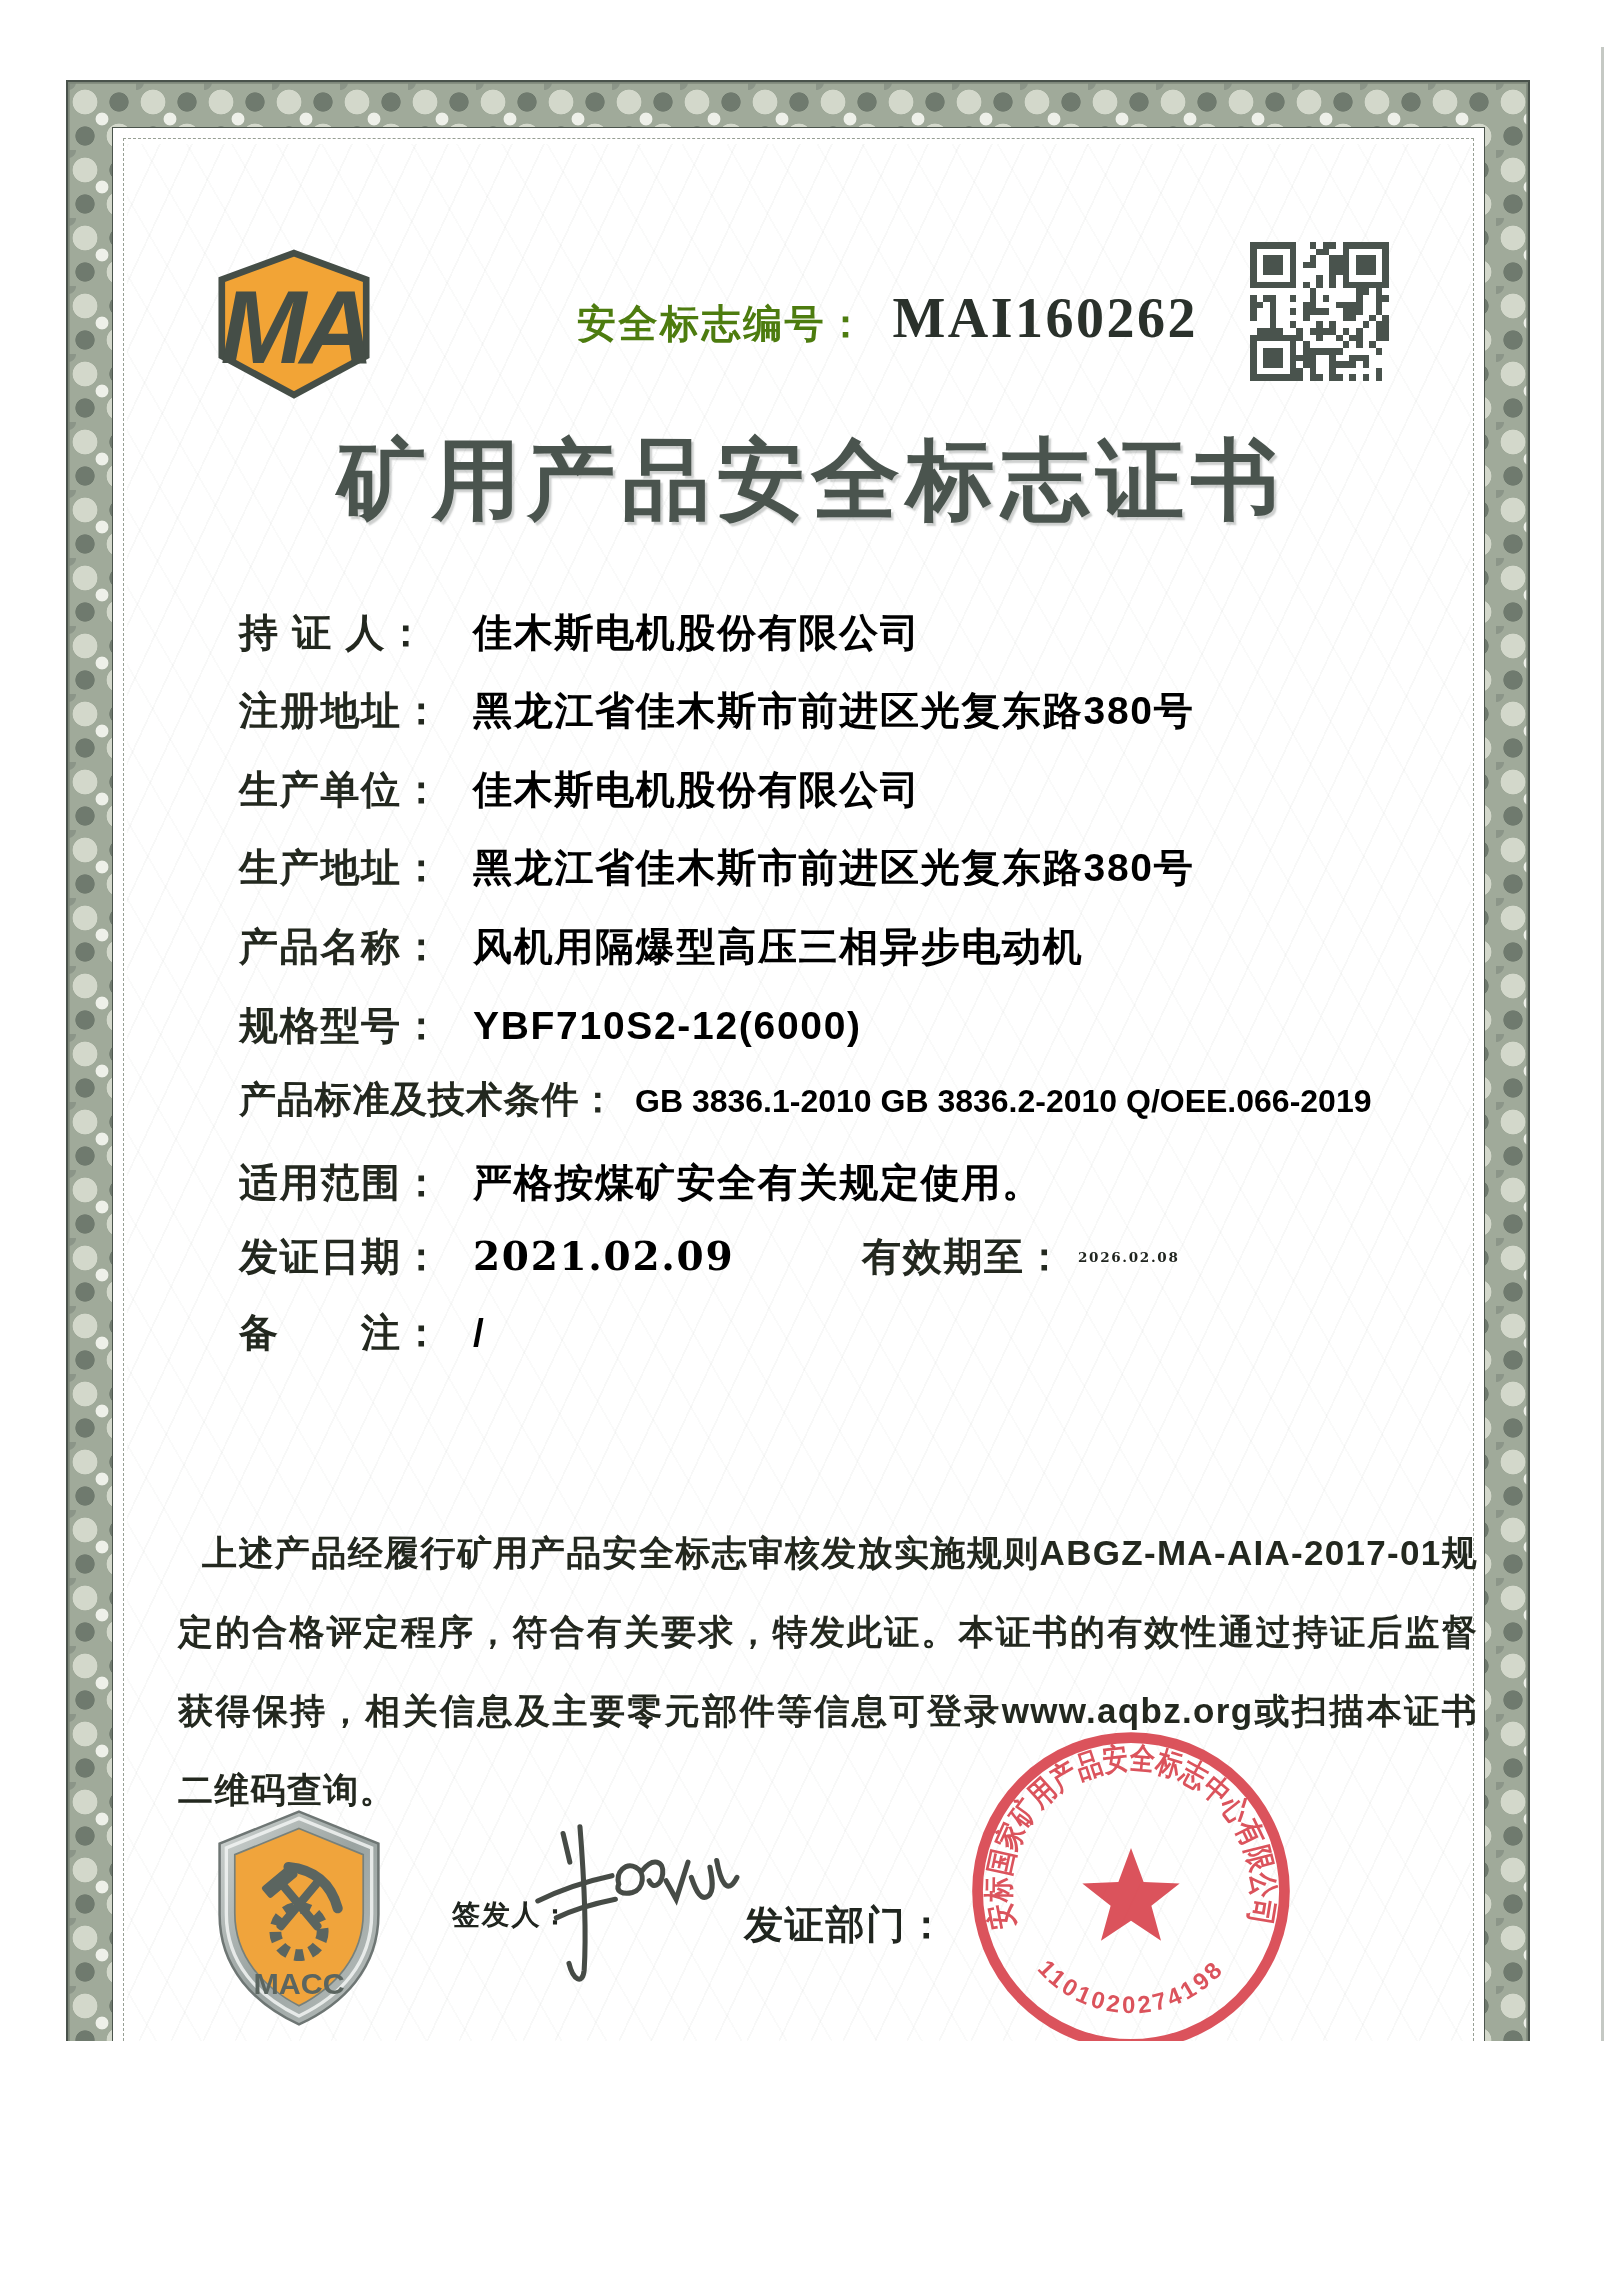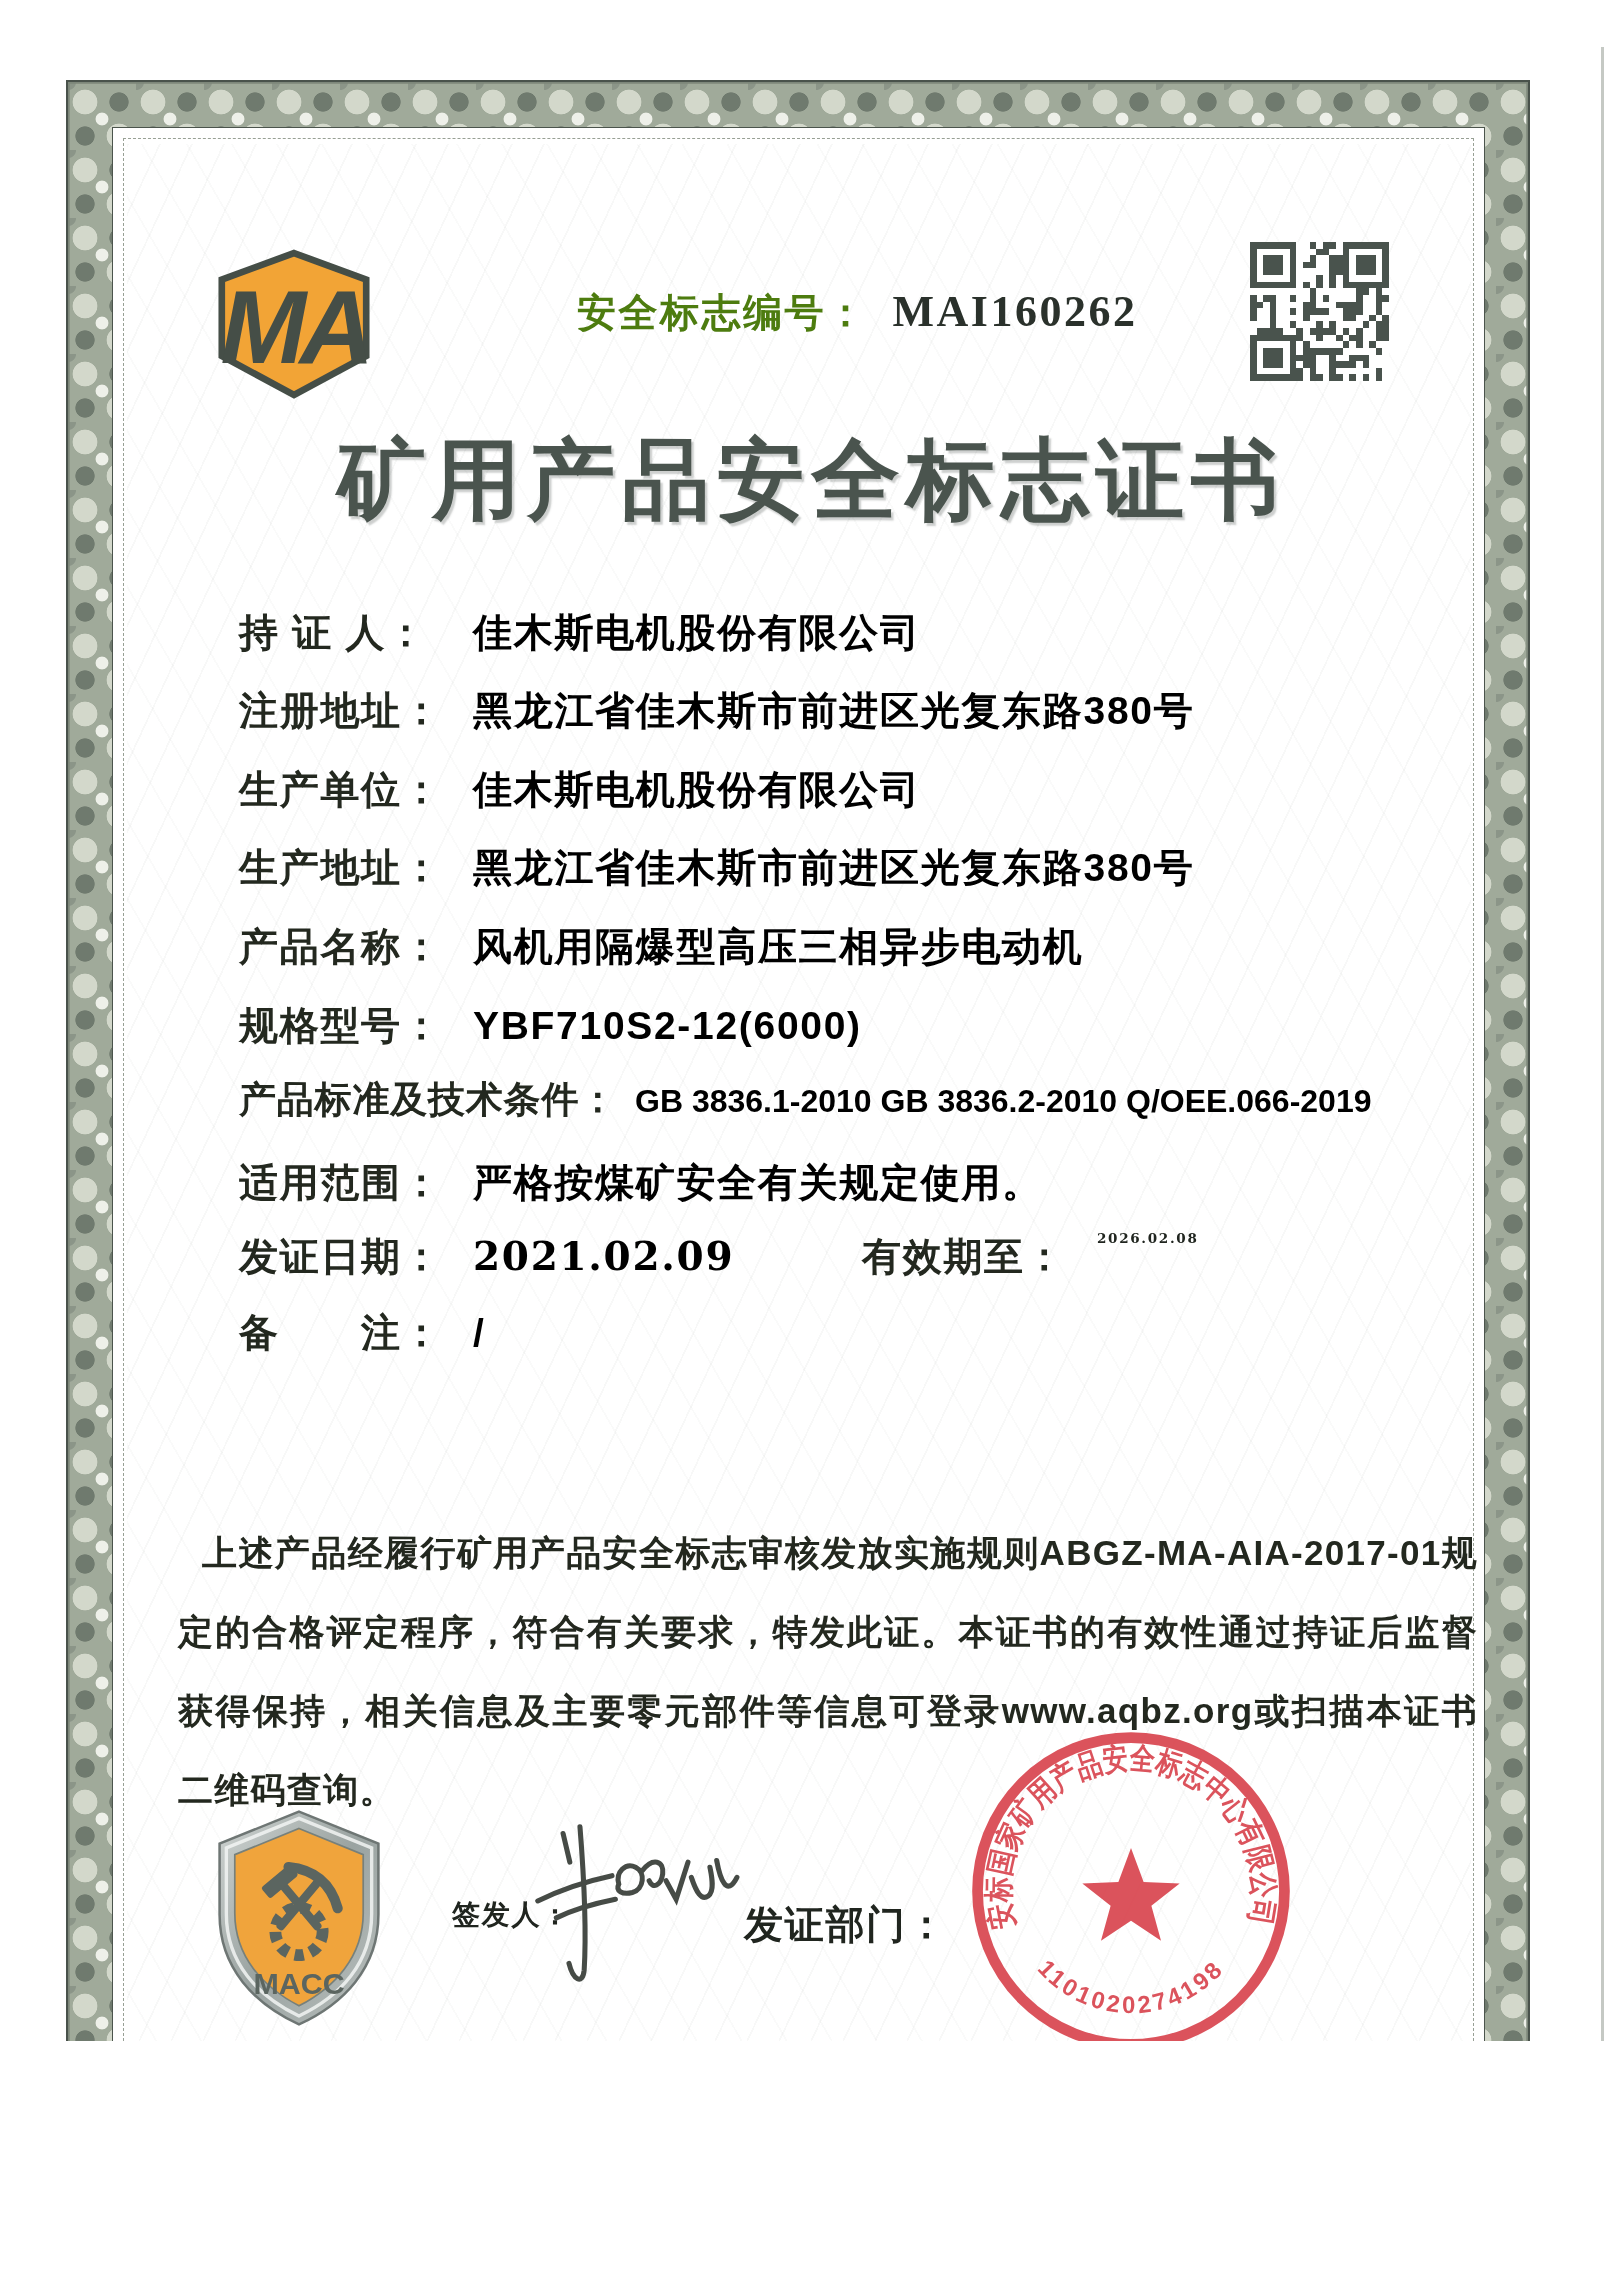--- a/index.html
+++ b/index.html
@@ -29,41 +29,41 @@
       repeating-linear-gradient(60deg, rgba(110,118,110,0.035) 0 1.7px, rgba(0,0,0,0) 1.7px 39px);}
   .paper-edge-right{position:absolute;left:1601px;top:47px;width:2.5px;height:2249px;background:#c5c9c4;z-index:0;}
   .paper-edge-bottom{position:absolute;left:51px;top:2288px;width:1556px;height:2.5px;background:#e2e5e1;z-index:0;}
 
   .content{position:absolute;inset:0;z-index:4;}
 
   
   .ma-logo{position:absolute;left:211px;top:247px;width:166px;height:154px;}
   .cert-no{position:absolute;left:577px;top:286px;display:flex;align-items:baseline;}
   .cert-no-label{font-size:39px;font-weight:700;letter-spacing:2.5px;color:#4d7c0f;}
-  .cert-no-value{font-family:"Liberation Serif","DejaVu Serif",serif;font-size:44px;font-weight:700;
+  .cert-no-value{font-family:"Liberation Serif","DejaVu Serif",serif;font-size:56px;font-weight:700;
     letter-spacing:2.5px;margin-left:25px;color:#2a312b;}
   .qr{position:absolute;left:1250px;top:242px;width:139px;height:139px;}
 
   
   .title{position:absolute;left:0;top:421px;width:1623px;text-align:center;
     font-family:"Liberation Serif","DejaVu Serif",serif;
     font-size:88px;font-weight:700;letter-spacing:6.8px;color:#4a544e;
     text-shadow:2.5px 3.4px 1.7px rgba(74,84,78,0.28);}
 
   
   .row{position:absolute;left:239px;display:flex;align-items:baseline;white-space:nowrap;}
   .row .lbl{font-size:39px;font-weight:700;letter-spacing:1.7px;width:234px;flex:none;color:#23281f;}
   .row .val{font-size:39px;font-weight:600;letter-spacing:1.7px;color:#000000;}
   .row.std .lbl{width:396px;font-size:37px;letter-spacing:0.8px;}
   .row.std .val{font-size:32px;font-weight:700;letter-spacing:0;}
   .val-latin{font-family:"Liberation Sans","DejaVu Sans",sans-serif;font-weight:700;}
   .val-date{font-family:"DejaVu Serif","Liberation Serif",serif;font-weight:700;letter-spacing:1.7px;}
   .r1{top:606px}.r2{top:684px}.r3{top:763px}.r4{top:841px}.r5{top:920px}
   .r6{top:999px}.r7{top:1075px}.r8{top:1156px}.r9{top:1230px}.r10{top:1306px}
-  .expiry{position:absolute;left:862px;top:1230px;display:flex;align-items:flex-start;gap:19px;}
+  .expiry{position:absolute;left:862px;top:1230px;display:flex;align-items:center;}
   .expiry .lbl{font-size:39px;font-weight:700;letter-spacing:1.7px;width:216px;color:#23281f;}
 
   
   .statement{position:absolute;left:178px;top:1513px;width:1300px;
     font-size:35px;font-weight:600;line-height:79px;letter-spacing:1.3px;
     text-align:justify;text-indent:24px;color:#23281f;}
 
   
   .macc{position:absolute;left:201px;top:1803px;width:196px;height:230px;}
   .signer-label{position:absolute;left:428px;top:1896px;font-size:28px;font-weight:700;letter-spacing:1.7px;margin-left:24px;}

